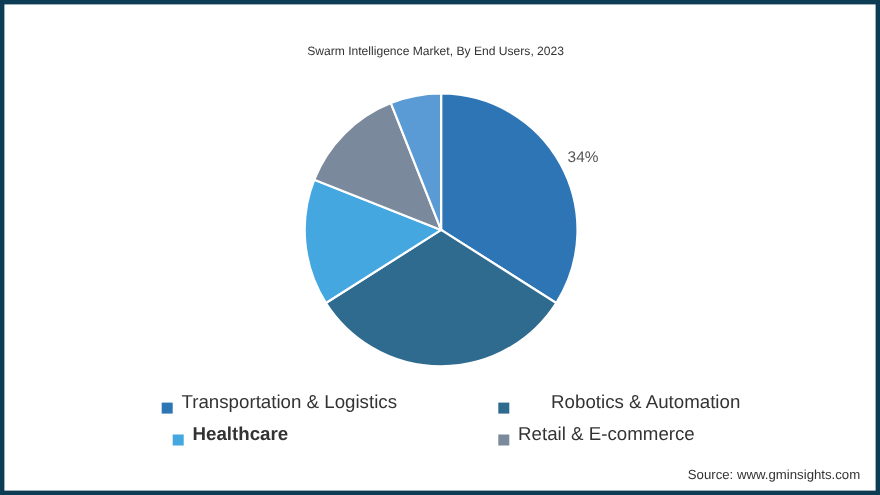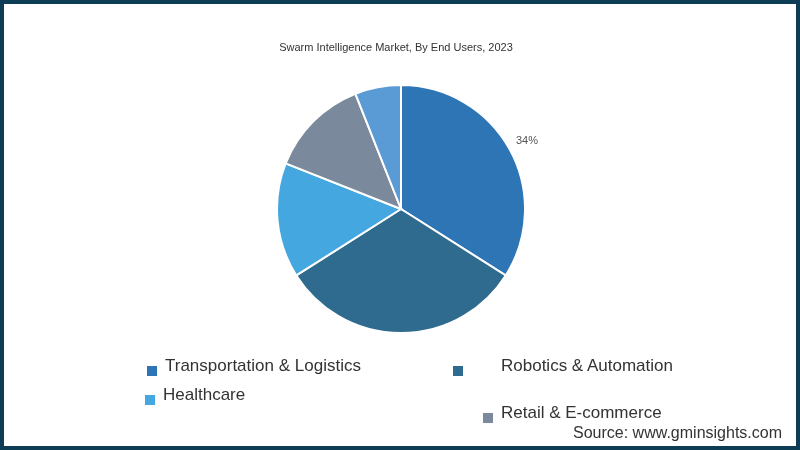--- a/index.html
+++ b/index.html
@@ -1,24 +1,24 @@
 <!DOCTYPE html>
 <html><head>
 <meta charset="utf-8">
 <style>
   html, body { margin:0; padding:0; }
   body { width:800px; height:450px; overflow:hidden; font-family:"Liberation Sans", sans-serif; }
   .frame { position:absolute; left:0; top:0; width:800px; height:450px; box-sizing:border-box;
            border:4px solid #0d3c55; background:#ffffff; }
   .title { position:absolute; left:0; width:792px; top:41px; text-align:center; font-size:11px; color:#333; }
   svg.pie { position:absolute; left:0; top:0; }
-  .pct { position:absolute; left:516px; top:134px; font-size:11px; color:#555; }
+  .pct { position:absolute; left:516px; top:134px; font-size:14px; color:#555; }
   .legend-item { position:absolute; font-size:17px; color:#333; display:flex; align-items:flex-end; }
   .swatch { width:10px; height:10px; margin-right:8px; display:inline-block; }
-  .source { position:absolute; right:18px; top:424px; font-size:16px; color:#333; }
+  .source { position:absolute; right:18px; top:424px; font-size:12px; color:#333; }
 </style>
 </head>
 <body>
 
 <div class="frame"></div>
 <div class="title">Swarm Intelligence Market, By End Users, 2023</div>
 
 <svg class="pie" width="800" height="450">
   <g id="slices">
       <path d="M401,209 L401,85 A124,124 0 0 1 505.69666276224984,275.4425225773956 Z" fill="#2e75b6" stroke="#ffffff" stroke-width="2"></path>
@@ -32,22 +32,22 @@
 <div class="pct">34%</div>
 
 <div class="legend-item" style="left:147px;top:356px;">
   <span class="swatch" style="background:#2e75b6"></span>
   <span>Transportation &amp; Logistics</span>
 </div>
 <div class="legend-item" style="left:453px;top:356px;gap:30px;">
   <span class="swatch" style="background:#2f6b8f"></span>
   <span>Robotics &amp; Automation</span>
 </div>
-<div class="legend-item" style="left:145px;top:385px;">
+<div class="legend-item" style="left:157px;top:385px;font-weight:bold;">
   <span class="swatch" style="background:#45a7e0"></span>
   <span>Healthcare</span>
 </div>
-<div class="legend-item" style="left:453px;top:403px;margin-left:30px;">
+<div class="legend-item" style="left:453px;top:385px;">
   <span class="swatch" style="background:#7a8a9c"></span>
   <span>Retail &amp; E-commerce</span>
 </div>
 
 <div class="source">Source: www.gminsights.com</div>
 
 </body></html>

